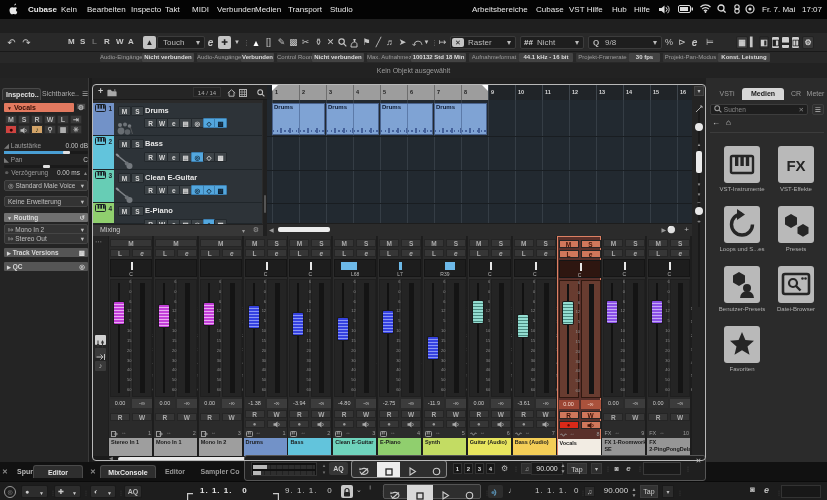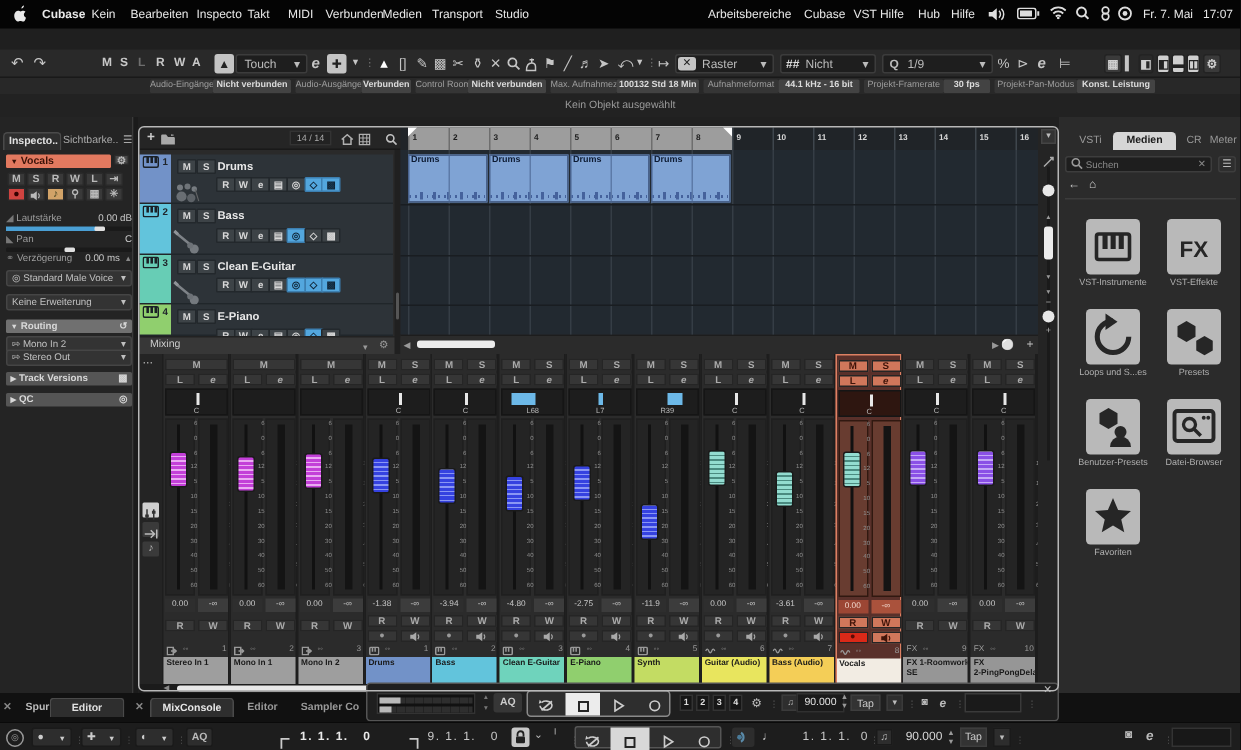--- a/index.html
+++ b/index.html
@@ -160,21 +160,21 @@
         <span style="position:absolute;left:17px;">Raster</span>
         <span style="position:absolute;right:4px;">▾︎</span>
       </div>
     <div class="tdrop" style="left:520px;width:64px;">
         <span style="position:absolute;left:3px;font-weight:bold;color:#ddd;">##</span>
         <span style="position:absolute;left:16px;">Nicht</span>
         <span style="position:absolute;right:4px;">▾︎</span>
       </div>
     <div class="tdrop" style="left:588px;width:74px;">
         <span style="position:absolute;left:4px;font-weight:bold;">Q</span>
-        <span style="position:absolute;left:16px;">1/9</span>
+        <span style="position:absolute;left:16px;">9/8</span>
         <span style="position:absolute;right:4px;">▾︎</span>
       </div>
     <div class="tico" style="left:664px;width:10px;">%</div>
     <div class="tico" style="left:676px;width:12px;">⊳</div>
     <div class="tico" style="left:689px;width:11px;font-weight:bold;font-style:italic;font-size:10px;">e</div>
     <div class="tico" style="left:704px;width:12px;">⊨</div>
     <div class="tbtn" style="left:736px;width:12px;">▦</div>
     <div class="tico" style="left:750px;width:7px;">▍</div>
     <div class="tbtn" style="left:759px;width:10px;background:#2a2a2a;">◧</div>
     <div class="tbtn" style="left:771px;width:9px;background:#cfcfcf;color:#222;">◧</div>

